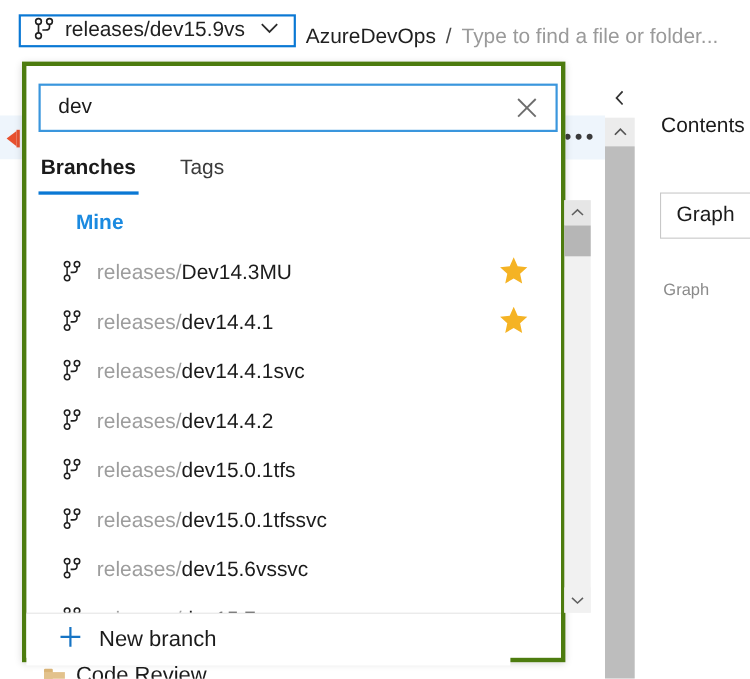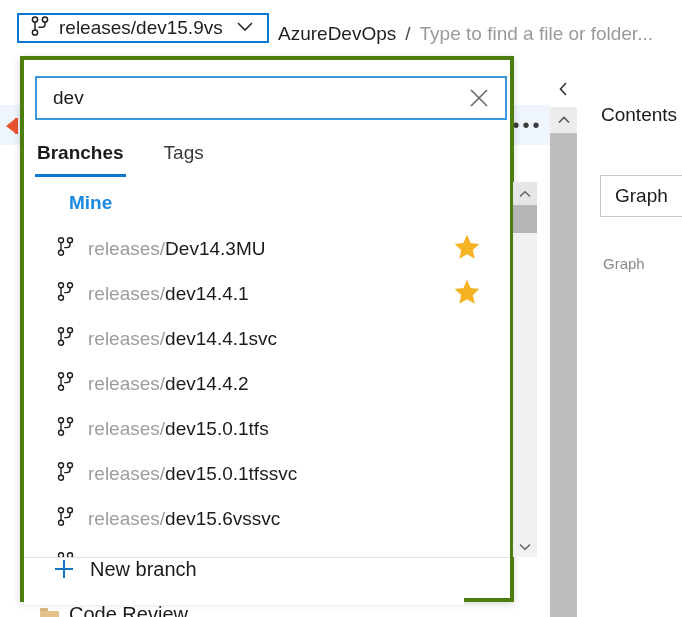--- a/index.html
+++ b/index.html
@@ -193,21 +193,21 @@
   .inner-sb-thumb {
     position: absolute; left: 0; top: 23px; width: 24px; height: 28px;
     background: #b6b6b6;
   }
 
   .footer-divider {
     position: absolute; left: 0; right: 0; top: 497px; height: 1px; background: #e2e2e2;
   }
   .new-branch {
     position: absolute; left: 0; top: 498px; width: 440px; height: 47px;
-    display: flex; align-items: flex-start; padding-left: 29px; background: #ffffff;
+    display: flex; align-items: center; padding-left: 29px; background: #ffffff;
   }
   .plus-icon { flex: 0 0 auto; margin-right: 15px; }
   .new-branch .nb-label { font-size: 20px; color: #1b1b1b; }
 </style>
 </head>
 <body>
 
 <div id="root">
 
   <div class="bg-panel-right">

